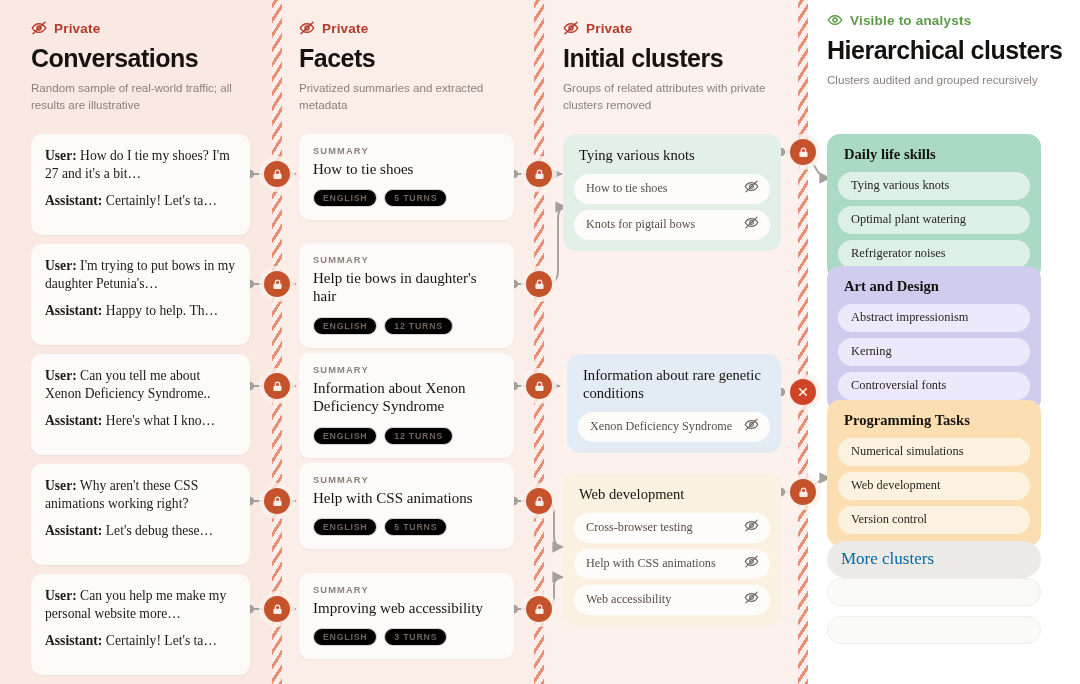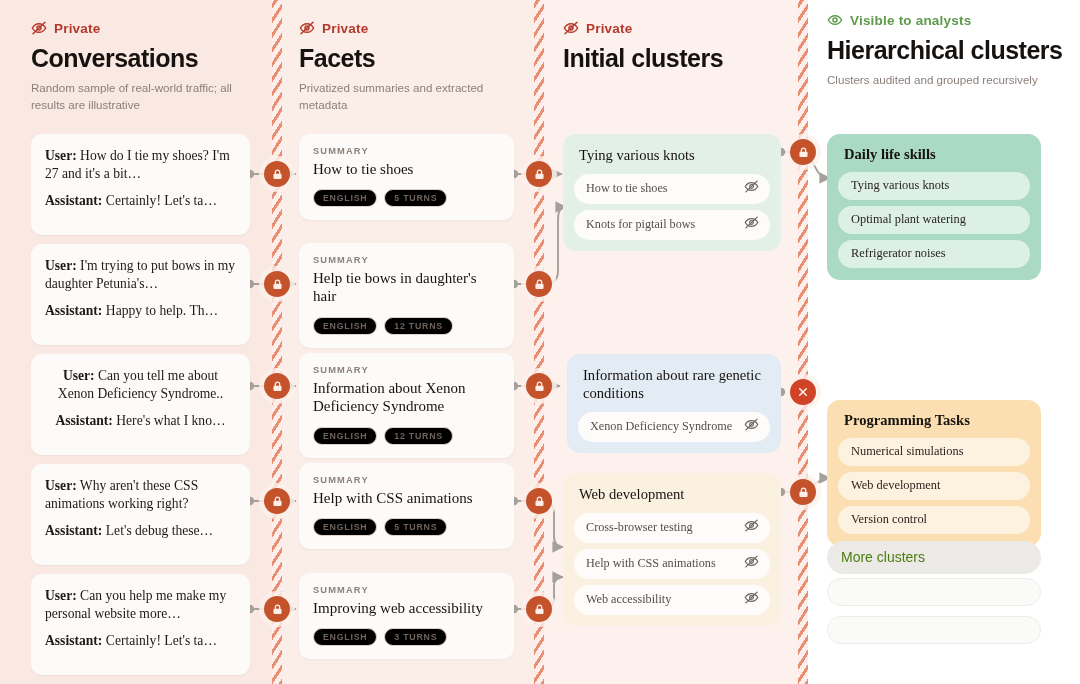--- a/index.html
+++ b/index.html
@@ -119,21 +119,21 @@
   }
   .hclust .hrow:last-child{margin-bottom:0;}
   .hclust.green{background:#aad9c4;}
   .hclust.green .hrow{background:#dcf0e6;}
   .hclust.purple{background:#cfccee;}
   .hclust.purple .hrow{background:#eceafa;}
   .hclust.orange{background:#fbdfb2;}
   .hclust.orange .hrow{background:#fdf2e0;}
   .ghost{
     border-radius:999px;padding:8px 13px 9px 14px;
-    font-family:Liberation Sans, sans-serif;font-size:14px;color:#4d7c0f;
+    font-family:Liberation Serif, serif;font-size:17px;color:#0369a1;
   }
   .ghost.filled{background:#eceae6;}
   .ghost.empty{background:#fafaf8;border:1px solid #eeede9;}
 
   
   .badge{
     position:absolute;width:26px;height:26px;border-radius:50%;
     display:flex;align-items:center;justify-content:center;
     box-shadow:0 0 0 5px rgba(253,240,236,.82);
   }
@@ -234,20 +234,21 @@
       <span class="vis-icon">
         <svg width="16" height="16" viewBox="0 0 24 24" fill="none" stroke="#b4392a" stroke-width="2.2" stroke-linecap="round">
           <path d="M2 12s3.6-6.5 10-6.5S22 12 22 12s-3.6 6.5-10 6.5S2 12 2 12z"></path>
           <circle cx="12" cy="12" r="3"></circle>
             <line x1="3" y1="20.5" x2="21" y2="3.5"></line>
         </svg>
       </span>
       <span class="lbl">Private</span>
     </div>
     <h1 class="col-title">Initial clusters</h1>
+    <p class="col-sub">Groups of related attributes with private clusters removed</p>
   </div>
 
   <div class="col-head" style="left:827px;top:12px;">
     <div class="vis-row vis-public">
       <span class="vis-icon">
         <svg width="16" height="16" viewBox="0 0 24 24" fill="none" stroke="#5e9a49" stroke-width="2.2" stroke-linecap="round">
           <path d="M2 12s3.6-6.5 10-6.5S22 12 22 12s-3.6 6.5-10 6.5S2 12 2 12z"></path>
           <circle cx="12" cy="12" r="3.1"></circle>
         </svg>
       </span>
@@ -258,21 +259,21 @@
   </div>
 
   <div class="card conv" style="left:31px;top:134px;width:219px;">
     <p><b>User:</b> <span>How do I tie my shoes? I'm 27 and it's a bit…</span></p>
     <p><b>Assistant:</b> <span>Certainly! Let's ta…</span></p>
   </div>
   <div class="card conv" style="left:31px;top:244px;width:219px;">
     <p><b>User:</b> <span>I'm trying to put bows in my daughter Petunia's…</span></p>
     <p><b>Assistant:</b> <span>Happy to help. Th…</span></p>
   </div>
-  <div class="card conv" style="left:31px;top:354px;width:219px;text-align:center;">
+  <div class="card conv" style="left:31px;top:354px;width:219px;">
     <p><b>User:</b> <span>Can you tell me about Xenon Deficiency Syndrome..</span></p>
     <p><b>Assistant:</b> <span>Here's what I kno…</span></p>
   </div>
   <div class="card conv" style="left:31px;top:464px;width:219px;">
     <p><b>User:</b> <span>Why aren't these CSS animations working right?</span></p>
     <p><b>Assistant:</b> <span>Let's debug these…</span></p>
   </div>
   <div class="card conv" style="left:31px;top:574px;width:219px;">
     <p><b>User:</b> <span>Can you help me make my personal website more…</span></p>
     <p><b>Assistant:</b> <span>Certainly! Let's ta…</span></p>
@@ -391,20 +392,26 @@
     </div>
   </div>
 
   <div class="card hclust green" style="left:827px;top:134px;width:214px;">
     <div class="htitle">Daily life skills</div>
     <div class="hrow">Tying various knots</div>
     <div class="hrow">Optimal plant watering</div>
     <div class="hrow">Refrigerator noises</div>
   </div>
 
+  <div class="card hclust purple" style="left:827px;top:266px;width:214px;">
+    <div class="htitle">Art and Design</div>
+    <div class="hrow">Abstract impressionism</div>
+    <div class="hrow">Kerning</div>
+    <div class="hrow">Controversial fonts</div>
+  </div>
 
   <div class="card hclust orange" style="left:827px;top:400px;width:214px;">
     <div class="htitle">Programming Tasks</div>
     <div class="hrow">Numerical simulations</div>
     <div class="hrow">Web development</div>
     <div class="hrow">Version control</div>
   </div>
 
   <div class="card ghost filled" style="left:827px;top:541px;width:214px;box-sizing:border-box;">More clusters</div>
   <div class="card ghost empty" style="left:827px;top:578px;width:214px;height:28px;box-sizing:border-box;"></div>

